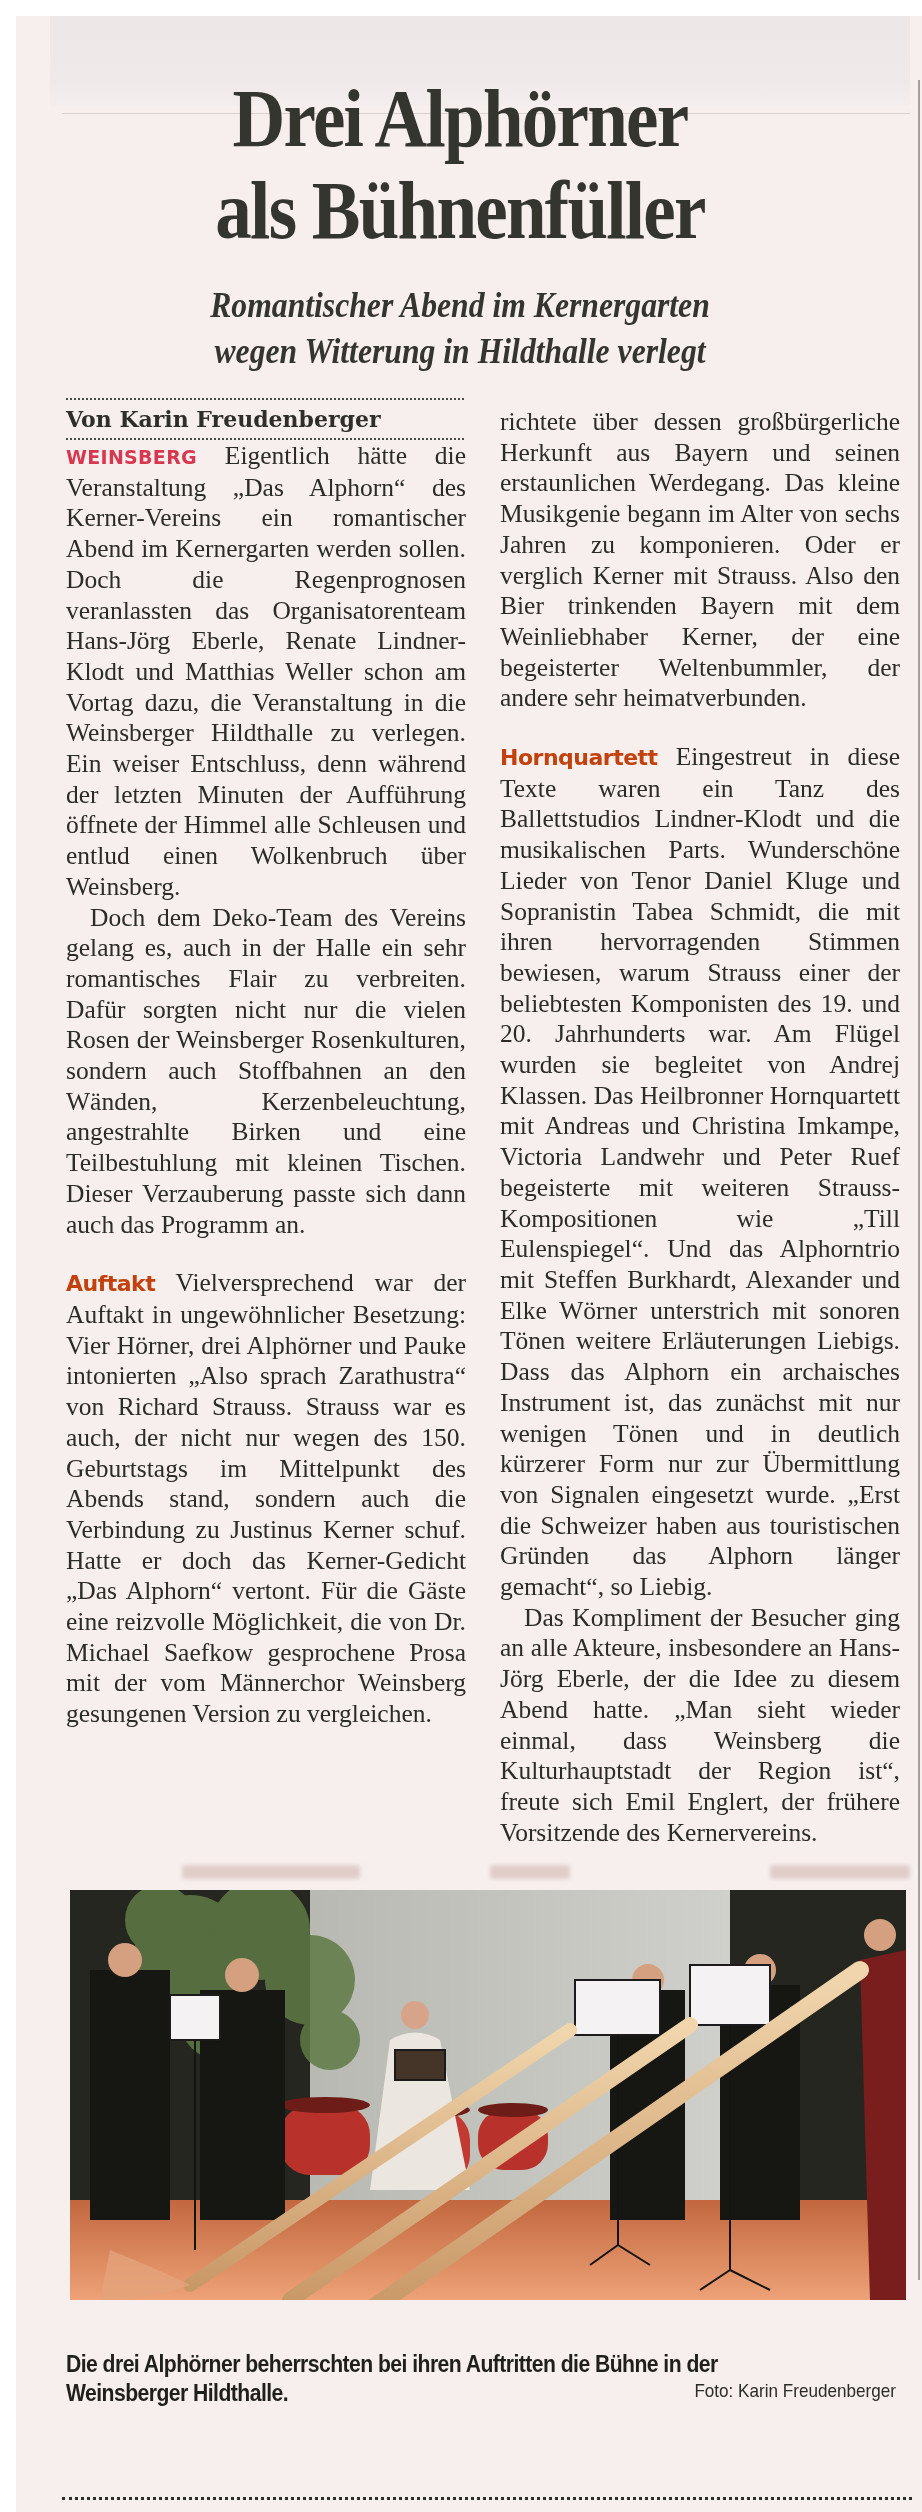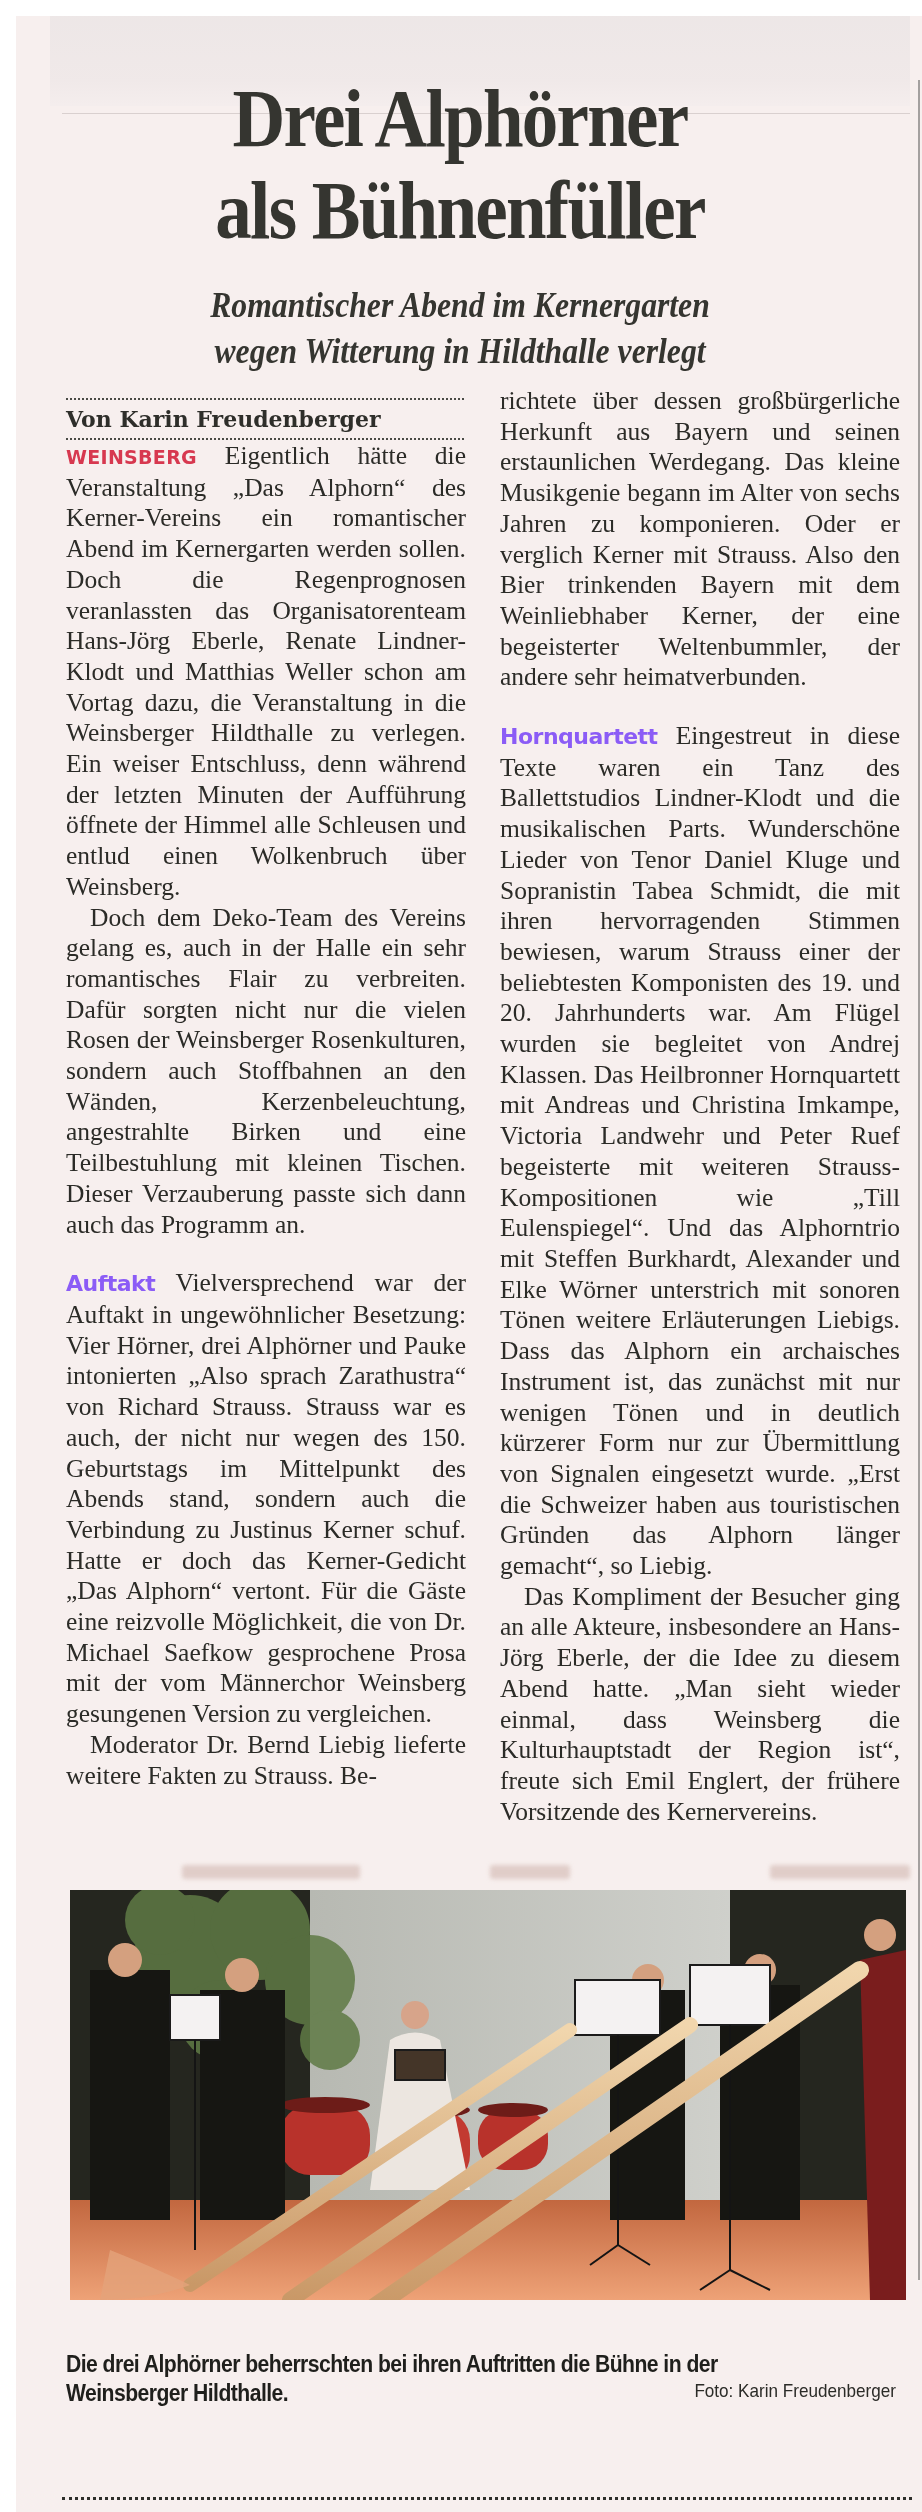--- a/index.html
+++ b/index.html
@@ -37,30 +37,30 @@
     text-align: left; font-family: "DejaVu Serif", serif; font-weight: bold;
     font-size: 22px; line-height: 38px; color: #2e2e2a;
   }
 
   .col {
     position: absolute; font-family: "Liberation Serif", serif;
     font-size: 25.5px; line-height: 30.7px; color: #2b2b27;
     text-align: justify; hyphens: manual;
   }
   .col-left { left: 66px; top: 441px; width: 400px; }
-  .col-right { left: 500px; top: 386px; width: 400px; }
+  .col-right { left: 500px; top: 407px; width: 400px; }
   .col p { text-indent: 24px; }
   .col p.noindent { text-indent: 0; }
   .col p.section { margin-top: 28px; text-indent: 0; }
   .dateline {
     font-family: "DejaVu Sans", sans-serif; font-weight: bold; color: #d7384f;
     font-size: 19px; letter-spacing: .3px; text-transform: uppercase;
   }
   .kicker {
-    font-family: "DejaVu Sans", sans-serif; font-weight: bold; color: #8b5cf6;
+    font-family: "DejaVu Sans", sans-serif; font-weight: bold; color: #c2410c;
     font-size: 22px; letter-spacing: -.5px;
   }
 
   .smudge { position: absolute; height: 14px; background: #d7bfb9; opacity: .7; filter: blur(2px); border-radius: 3px; }
 
   .photo {
     position: absolute; left: 70px; top: 1890px; width: 836px; height: 410px; overflow: hidden;
     background: linear-gradient(180deg, #2a2b26 0%, #2a2b26 55%, #bf6f4a 70%, #e4976a 100%);
   }
   .photo svg { display: block; }
@@ -99,21 +99,20 @@
 <div class="byline-wrap">
   <div class="dots"></div>
   <div class="byline">Von Karin Freudenberger</div>
   <div class="dots"></div>
 </div>
 
 <div class="col col-left">
   <p class="noindent"><span class="dateline">WEINSBERG</span> <span>Eigentlich hätte die Veranstaltung „Das Alphorn“ des Kerner-Vereins ein romantischer Abend im Kernergarten werden sollen. Doch die Regenprognosen veranlassten das Organisatorenteam Hans-Jörg Eberle, Renate Lindner-Klodt und Matthias Weller schon am Vortag dazu, die Veranstaltung in die Weinsberger Hildthalle zu verlegen. Ein weiser Entschluss, denn während der letzten Minuten der Aufführung öffnete der Himmel alle Schleusen und entlud einen Wolkenbruch über Weinsberg.</span></p>
   <p>Doch dem Deko-Team des Vereins gelang es, auch in der Halle ein sehr romantisches Flair zu verbreiten. Dafür sorgten nicht nur die vielen Rosen der Weinsberger Rosenkulturen, sondern auch Stoffbahnen an den Wänden, Kerzenbeleuchtung, angestrahlte Birken und eine Teilbestuhlung mit kleinen Tischen. Dieser Verzauberung passte sich dann auch das Programm an.</p>
   <p class="section"><span class="kicker">Auftakt</span> <span>Vielversprechend war der Auftakt in ungewöhnlicher Besetzung: Vier Hörner, drei Alphörner und Pauke intonierten „Also sprach Zarathustra“ von Richard Strauss. Strauss war es auch, der nicht nur wegen des 150. Geburtstags im Mittelpunkt des Abends stand, sondern auch die Verbindung zu Justinus Kerner schuf. Hatte er doch das Kerner-Gedicht „Das Alphorn“ vertont. Für die Gäste eine reizvolle Möglichkeit, die von Dr. Michael Saefkow gesprochene Prosa mit der vom Männerchor Weinsberg gesungenen Version zu vergleichen.</span></p>
-  <p>Moderator Dr. Bernd Liebig lieferte weitere Fakten zu Strauss. Be-</p>
 </div>
 
 <div class="col col-right">
   <p class="noindent">richtete über dessen großbürgerliche Herkunft aus Bayern und seinen erstaunlichen Werdegang. Das kleine Musikgenie begann im Alter von sechs Jahren zu komponieren. Oder er verglich Kerner mit Strauss. Also den Bier trinkenden Bayern mit dem Weinliebhaber Kerner, der eine begeisterter Weltenbummler, der andere sehr heimatverbunden.</p>
   <p class="section"><span class="kicker">Hornquartett</span> <span>Eingestreut in diese Texte waren ein Tanz des Ballettstudios Lindner-Klodt und die musikalischen Parts. Wunderschöne Lieder von Tenor Daniel Kluge und Sopranistin Tabea Schmidt, die mit ihren hervorragenden Stimmen bewiesen, warum Strauss einer der beliebtesten Komponisten des 19. und 20. Jahrhunderts war. Am Flügel wurden sie begleitet von Andrej Klassen. Das Heilbronner Hornquartett mit Andreas und Christina Imkampe, Victoria Landwehr und Peter Ruef begeisterte mit weiteren Strauss-Kompositionen wie „Till Eulenspiegel“. Und das Alphorntrio mit Steffen Burkhardt, Alexander und Elke Wörner unterstrich mit sonoren Tönen weitere Erläuterungen Liebigs. Dass das Alphorn ein archaisches Instrument ist, das zunächst mit nur wenigen Tönen und in deutlich kürzerer Form nur zur Übermittlung von Signalen eingesetzt wurde. „Erst die Schweizer haben aus touristischen Gründen das Alphorn länger gemacht“, so Liebig.</span></p>
   <p>Das Kompliment der Besucher ging an alle Akteure, insbesondere an Hans-Jörg Eberle, der die Idee zu diesem Abend hatte. „Man sieht wieder einmal, dass Weinsberg die Kulturhauptstadt der Region ist“, freute sich Emil Englert, der frühere Vorsitzende des Kernervereins.</p>
 </div>
 
 <div class="smudge" style="left:182px;top:1865px;width:178px;"></div>
 <div class="smudge" style="left:490px;top:1865px;width:80px;"></div>

